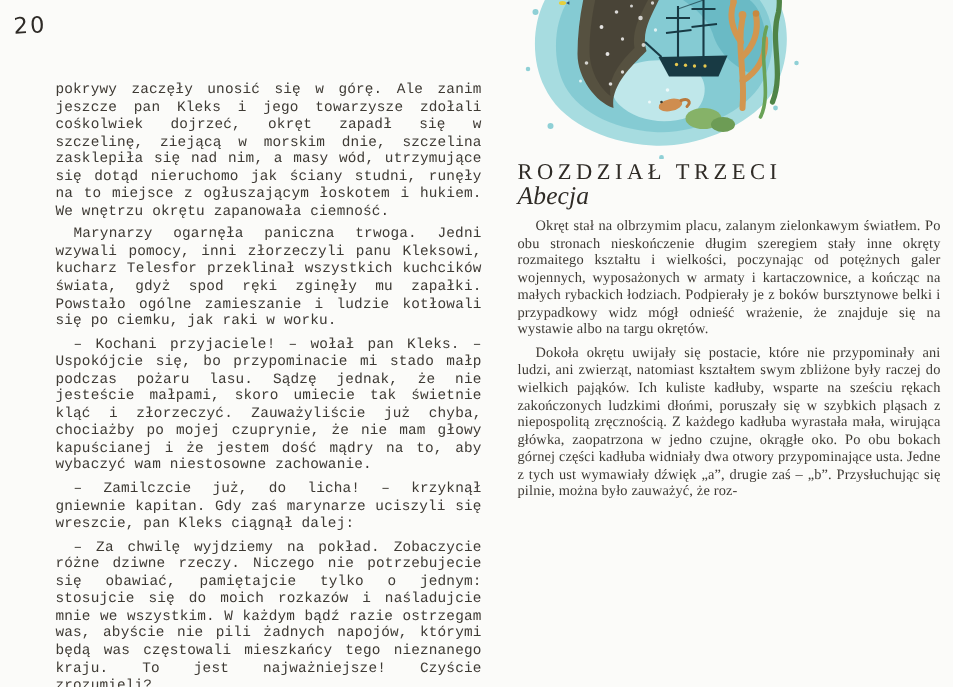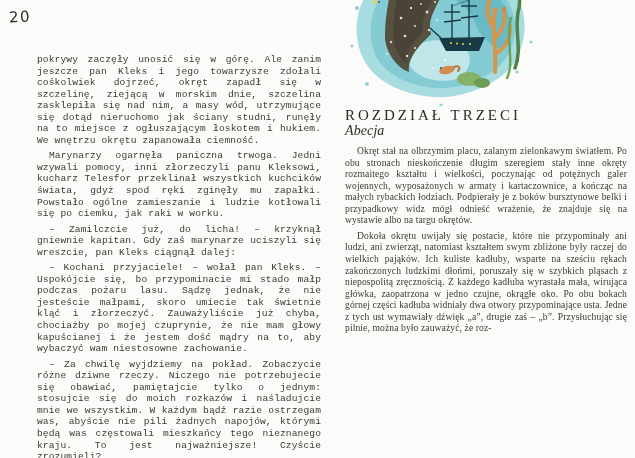--- a/index.html
+++ b/index.html
@@ -51,37 +51,37 @@
     text-align: center;
     font-size: 15px;
     letter-spacing: 3px;
     color: #2f2b26;
     margin: 4px 0 0 0;
     font-variant: small-caps;
   }
   .chapter-title {
     text-align: center;
     font-style: italic;
-    font-size: 14px;
+    font-size: 17px;
     color: #2f2b26;
     margin: 3px 0 9px 0;
   }
 </style>
 </head>
 <body>
 
 <div class="spread">
 
   <div>
     <div class="page-number">20</div>
     <div class="text-col left-col">
       <p>pokrywy zaczęły unosić się w górę. Ale zanim jeszcze pan Kleks i jego towarzysze zdołali cośkolwiek dojrzeć, okręt zapadł się w szczelinę, ziejącą w morskim dnie, szczelina zasklepiła się nad nim, a masy wód, utrzymujące się dotąd nieruchomo jak ściany studni, runęły na to miejsce z ogłuszającym łoskotem i hukiem. We wnętrzu okrętu zapanowała ciemność.</p>
       <p class="indent">Marynarzy ogarnęła paniczna trwoga. Jedni wzywali pomocy, inni złorzeczyli panu Kleksowi, kucharz Telesfor przeklinał wszystkich kuchcików świata, gdyż spod ręki zginęły mu zapałki. Powstało ogólne zamieszanie i ludzie kotłowali się po ciemku, jak raki w worku.</p>
+      <p class="indent">– Kochani przyjaciele! – wołał pan Kleks. – Uspokójcie się, bo przypominacie mi stado małp podczas pożaru lasu. Sądzę jednak, że nie jesteście małpami, skoro umiecie tak świetnie kląć i złorzeczyć. Zauważyliście już chyba, chociażby po mojej czuprynie, że nie mam głowy kapuścianej i że jestem dość mądry na to, aby wybaczyć wam niestosowne zachowanie.</p>
       <p class="indent">– Zamilczcie już, do licha! – krzyknął gniewnie kapitan. Gdy zaś marynarze uciszyli się wreszcie, pan Kleks ciągnął dalej:</p>
-      <p class="indent">– Kochani przyjaciele! – wołał pan Kleks. – Uspokójcie się, bo przypominacie mi stado małp podczas pożaru lasu. Sądzę jednak, że nie jesteście małpami, skoro umiecie tak świetnie kląć i złorzeczyć. Zauważyliście już chyba, chociażby po mojej czuprynie, że nie mam głowy kapuścianej i że jestem dość mądry na to, aby wybaczyć wam niestosowne zachowanie.</p>
       <p class="indent">– Za chwilę wyjdziemy na pokład. Zobaczycie różne dziwne rzeczy. Niczego nie potrzebujecie się obawiać, pamiętajcie tylko o jednym: stosujcie się do moich rozkazów i naśladujcie mnie we wszystkim. W każdym bądź razie ostrzegam was, abyście nie pili żadnych napojów, którymi będą was częstowali mieszkańcy tego nieznanego kraju. To jest najważniejsze! Czyście zrozumieli?</p>
       <p class="indent">– Zrozumieliśmy! – zawołali chórem marynarze.</p>
     </div>
   </div>
 
   <div class="text-col right-col">
 
     <div class="illustration-wrap">
       <svg width="192" height="134" viewBox="0 0 192 134">
 

